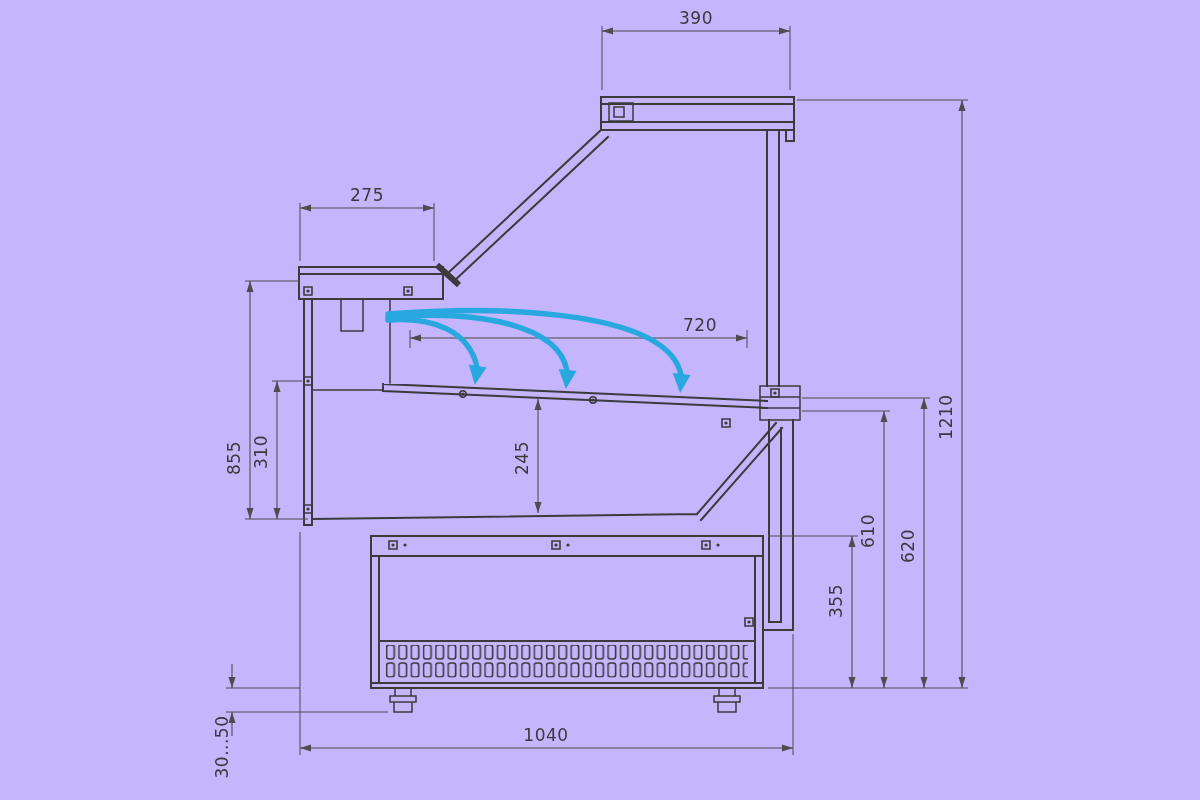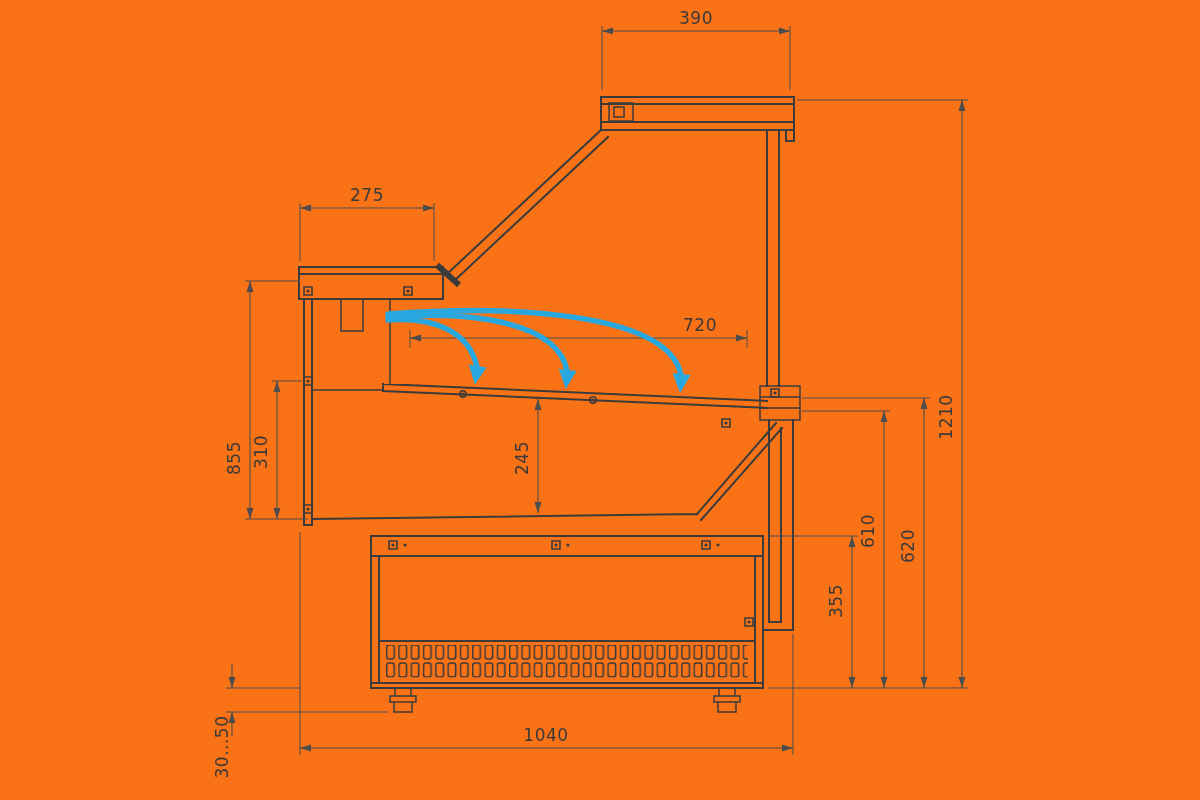--- a/index.html
+++ b/index.html
@@ -1,16 +1,16 @@
 <!DOCTYPE html>
 <html><head>
 <meta charset="utf-8">
 <style>
   html,body{margin:0;padding:0;background:#fff;}
-  .page{width:1200px;height:800px;background:#f97316;position:relative;overflow:hidden;}
+  .page{width:1200px;height:800px;background:#c4b5fd;position:relative;overflow:hidden;}
   svg{display:block;}
   .s2{stroke:#3b3b3b;stroke-width:2;fill:none;stroke-linecap:square;}
   .s15{stroke:#3b3b3b;stroke-width:1.5;fill:none;stroke-linecap:square;}
   .thick{stroke:#3b3b3b;stroke-width:6;fill:none;stroke-linecap:butt;}
   .screw{stroke:#3b3b3b;stroke-width:1.6;fill:none;}
   .dots{stroke:#3b3b3b;stroke-width:3.2;fill:none;stroke-linecap:round;}
   .dim{stroke:#4d4d4d;stroke-width:1.1;fill:none;}
   .ext{stroke:#4d4d4d;stroke-width:1;fill:none;}
   .dim-label{font-family:"DejaVu Sans","Liberation Sans",sans-serif;font-size:17px;fill:#3a3a3a;letter-spacing:0.5px;}
 </style>

